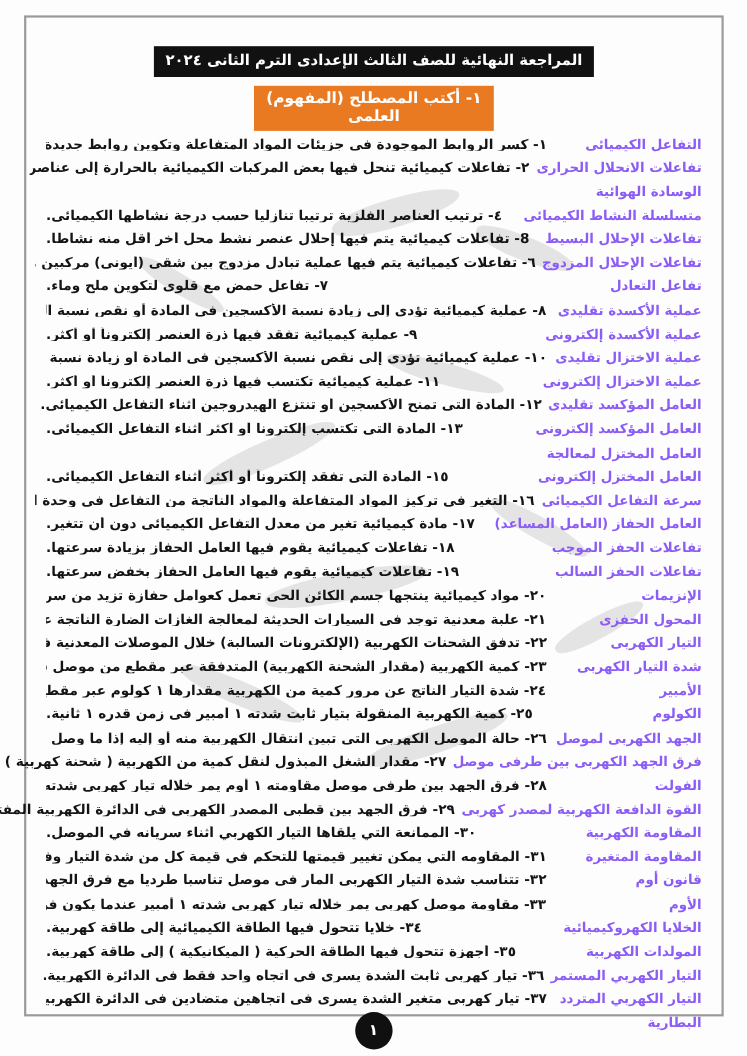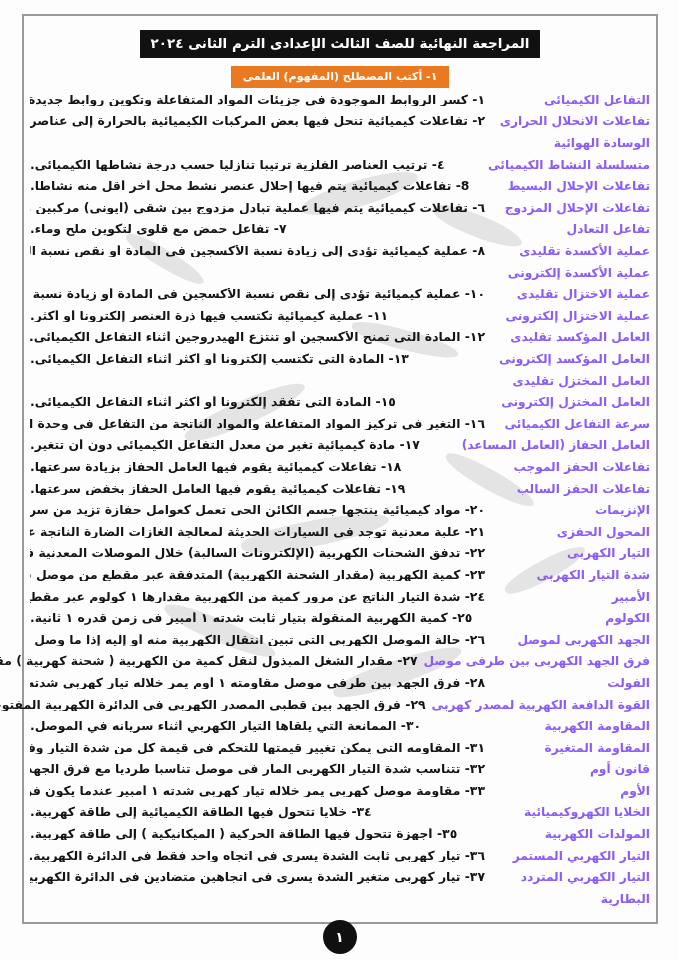--- a/index.html
+++ b/index.html
@@ -36,21 +36,21 @@
     width: 636px;
     height: 910px;
     border: 2px solid #9a9a9a;
     box-sizing: border-box;
     background: transparent;
     z-index: 1;
   }
   .inner {
     position: absolute;
     inset: 0;
-    padding: 0;
+    padding: 12px;
     border-radius: 18px;
   }
   
   .title-bar {
     margin: 14px auto 0 auto;
     width: 400px;
     background: #111111;
     color: #ffffff;
     text-align: center;
     font-size: 13.5px;
@@ -59,21 +59,21 @@
     letter-spacing: .2px;
     line-height: 1.25;
     box-sizing: border-box;
   }
   .subtitle-bar {
     margin: 8px auto 0 auto;
     width: 218px;
     background: #ea7a22;
     color: #ffffff;
     text-align: center;
-    font-size: 11px;
+    font-size: 14px;
     font-weight: bold;
     padding: 4px 6px 5px 6px;
     box-sizing: border-box;
   }
   
   .rows {
     position: relative;
     margin-top: 6px;
     padding: 0 6px 0 6px;
   }
@@ -188,20 +188,21 @@
             <div class="q">٧- تفاعل حمض مع قلوى لتكوين ملح وماء.</div>
           </div>
           <div class="row">
             <div class="a">عملية الأكسدة تقليدى</div>
             <div class="spacer"></div>
             <div class="q">٨- عملية كيميائية تؤدى إلى زيادة نسبة الأكسجين فى المادة أو نقص نسبة الهيدروجين فيها.</div>
           </div>
           <div class="row">
             <div class="a">عملية الأكسدة إلكترونى</div>
             <div class="spacer"></div>
+            <div class="q">٩- عملية كيميائية تفقد فيها ذرة العنصر إلكتروناً أو أكثر.</div>
           </div>
           <div class="row">
             <div class="a">عملية الاختزال تقليدى</div>
             <div class="spacer"></div>
             <div class="q">١٠- عملية كيميائية تؤدى إلى نقص نسبة الأكسجين فى المادة أو زيادة نسبة الهيدروجين فيها.</div>
           </div>
           <div class="row">
             <div class="a">عملية الاختزال إلكترونى</div>
             <div class="spacer"></div>
             <div class="q">١١- عملية كيميائية تكتسب فيها ذرة العنصر إلكتروناً أو أكثر.</div>
@@ -210,21 +211,21 @@
             <div class="a">العامل المؤكسد تقليدى</div>
             <div class="spacer"></div>
             <div class="q">١٢- المادة التى تمنح الأكسجين أو تنتزع الهيدروجين أثناء التفاعل الكيميائى.</div>
           </div>
           <div class="row">
             <div class="a">العامل المؤكسد إلكترونى</div>
             <div class="spacer"></div>
             <div class="q">١٣- المادة التى تكتسب إلكتروناً أو أكثر أثناء التفاعل الكيميائى.</div>
           </div>
           <div class="row">
-            <div class="a">العامل المختزل تقليدى</div>
+            <div class="a">العامل المختزل لمعالجة</div>
             <div class="spacer"></div>
           </div>
           <div class="row">
             <div class="a">العامل المختزل إلكترونى</div>
             <div class="spacer"></div>
             <div class="q">١٥- المادة التى تفقد إلكتروناً أو أكثر أثناء التفاعل الكيميائى.</div>
           </div>
           <div class="row">
             <div class="a">سرعة التفاعل الكيميائى</div>
             <div class="spacer"></div>

